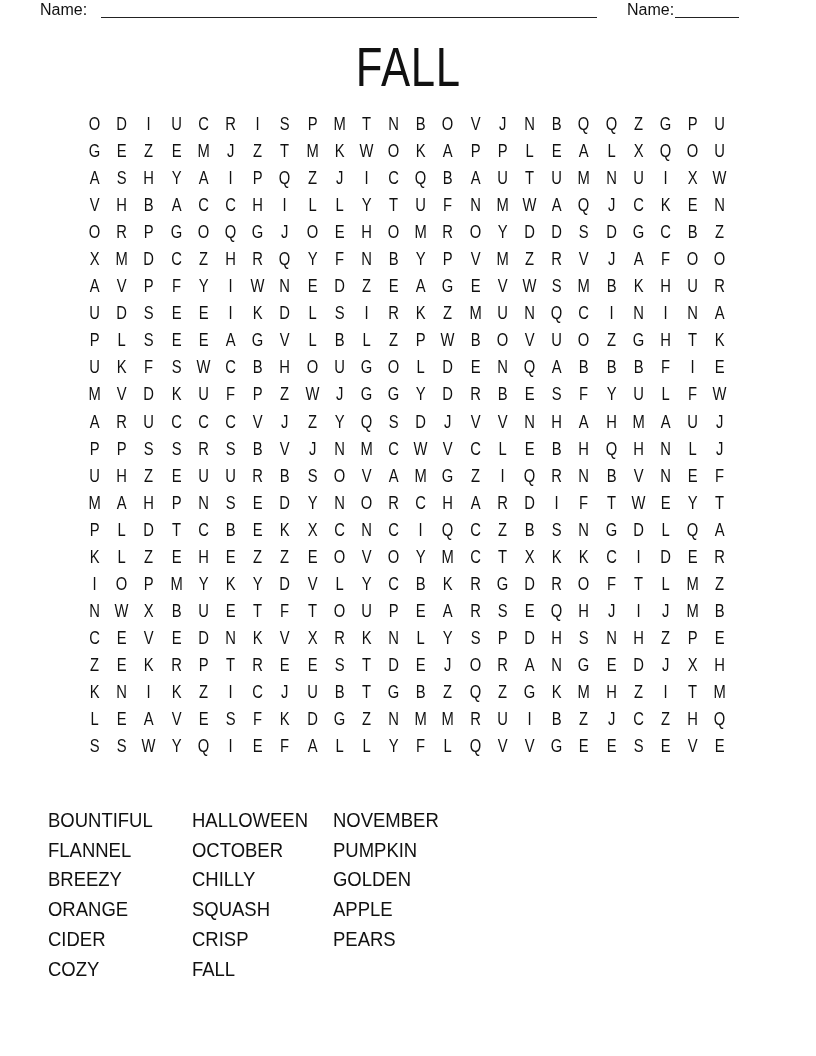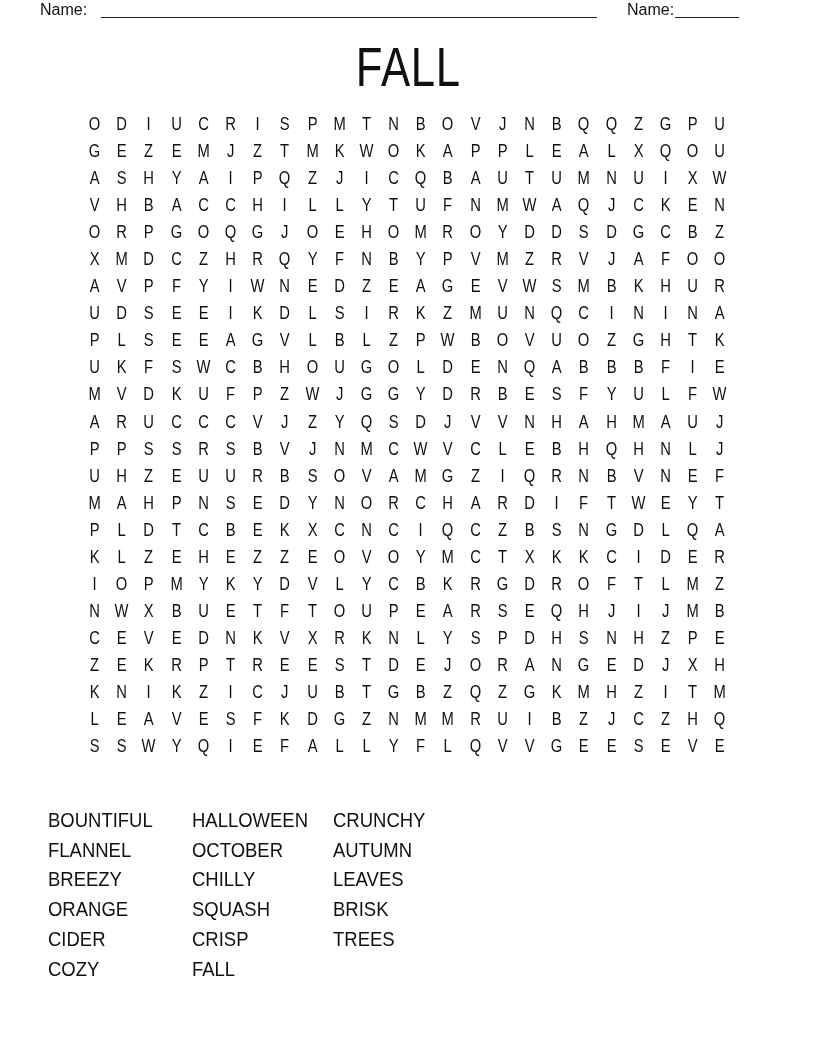--- a/index.html
+++ b/index.html
@@ -698,21 +698,21 @@
       </div>
       <div class="word-col">
         <div class="word">HALLOWEEN</div>
         <div class="word">OCTOBER</div>
         <div class="word">CHILLY</div>
         <div class="word">SQUASH</div>
         <div class="word">CRISP</div>
         <div class="word">FALL</div>
       </div>
       <div class="word-col">
-        <div class="word">CRUNCHY</div>
-        <div class="word">AUTUMN</div>
-        <div class="word">LEAVES</div>
-        <div class="word">BRISK</div>
-        <div class="word">TREES</div>
+        <div class="word">NOVEMBER</div>
+        <div class="word">PUMPKIN</div>
+        <div class="word">GOLDEN</div>
+        <div class="word">APPLE</div>
+        <div class="word">PEARS</div>
       </div>
     </div>
 
 </div>
 
 </body></html>

